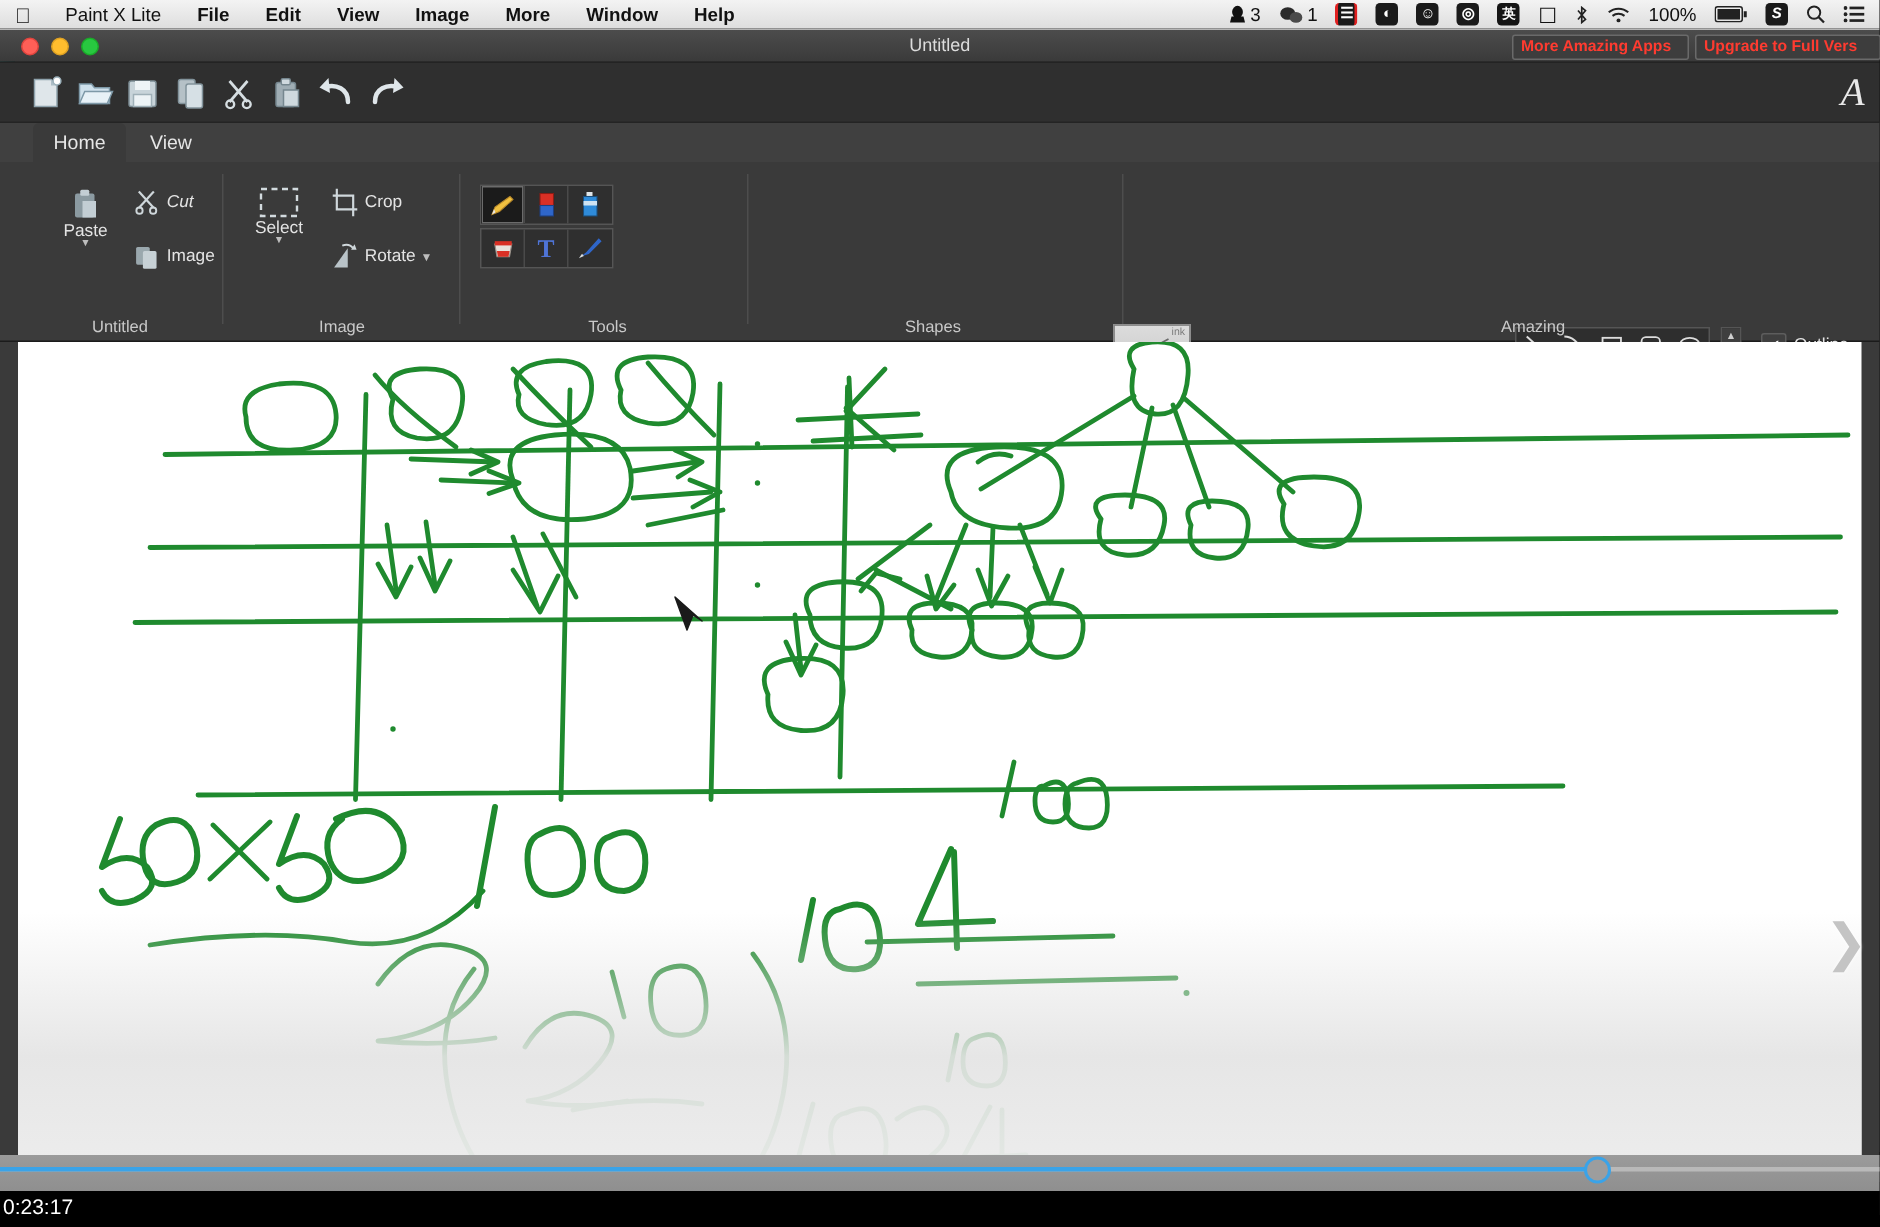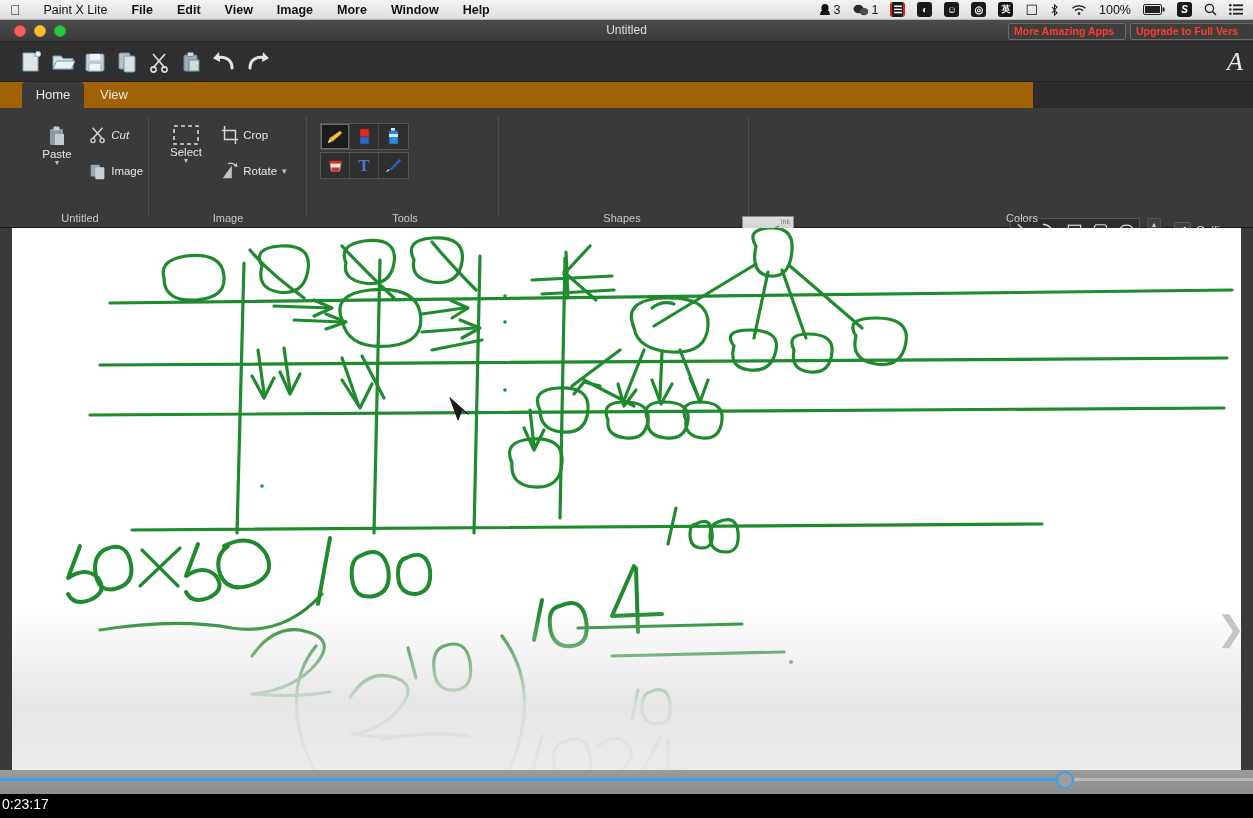--- a/index.html
+++ b/index.html
@@ -50,21 +50,21 @@
   #promo2{ left:1130px; width:124px; }
 
   
   #qat{ position:absolute; left:0; top:22px; width:1253px; height:40px;
         background:#2f2f2f; border-bottom:1px solid #242424; }
   .qbtn{ position:absolute; top:7px; width:26px; height:26px; }
   #bigA{ position:absolute; right:10px; top:6px; color:#e8e8e8;
          font-family:"Liberation Serif", serif; font-style:italic; font-size:26px; line-height:28px; }
 
   
-  #tabstrip{ position:absolute; left:0; top:62px; width:1033px; height:26px; background:#a16207; }
+  #tabstrip{ position:absolute; left:0; top:62px; width:1253px; height:26px; background:#404040; }
   .tab{ position:absolute; top:0; height:26px; line-height:26px; font-size:13px;
         color:#e6e6e6; text-align:center; }
   .tab.active{ background:#3a3a3a; border-top-left-radius:4px; border-top-right-radius:4px; }
   #tabHome{ left:22px; width:62px; }
   #tabView{ left:88px; width:52px; }
 
   
   #ribbon{ position:absolute; left:0; top:88px; width:1253px; height:120px; background:#3a3a3a;
            border-bottom:1px solid #1b1b1b; }
   .grp{ position:absolute; top:0; height:120px; }
@@ -516,21 +516,21 @@
       <div style="position:absolute;left:694px;top:116px;font-size:11.5px;color:#e4e4e4;">Outline</div>
       <div class="chk" style="left:672px; top:148px;"></div>
       <div style="position:absolute;left:694px;top:150px;font-size:11.5px;color:#e4e4e4;">Fill</div>
 
       <div class="gname" style="left:0; width:240px;">Shapes</div>
     </div>
     <div class="divider" style="left:748px;"></div>
 
     <div class="grp" style="left:752px; width:495px;">
 
-      <div class="gname" style="left:170px; width:200px;">Colors</div>
+      <div class="gname" style="left:170px; width:200px;">Amazing</div>
     </div>
   </div>
 
   <div id="canvaswrap">
     <div id="canvas">
       <svg width="1229" height="555" viewBox="0 0 1229 555">
         <g id="ink" fill="none" stroke="#1f8a2e" stroke-width="3.2" stroke-linecap="round" stroke-linejoin="round">
 
           <path d="M98 75 L1220 62"></path>
           <path d="M88 137 L1215 130"></path>

